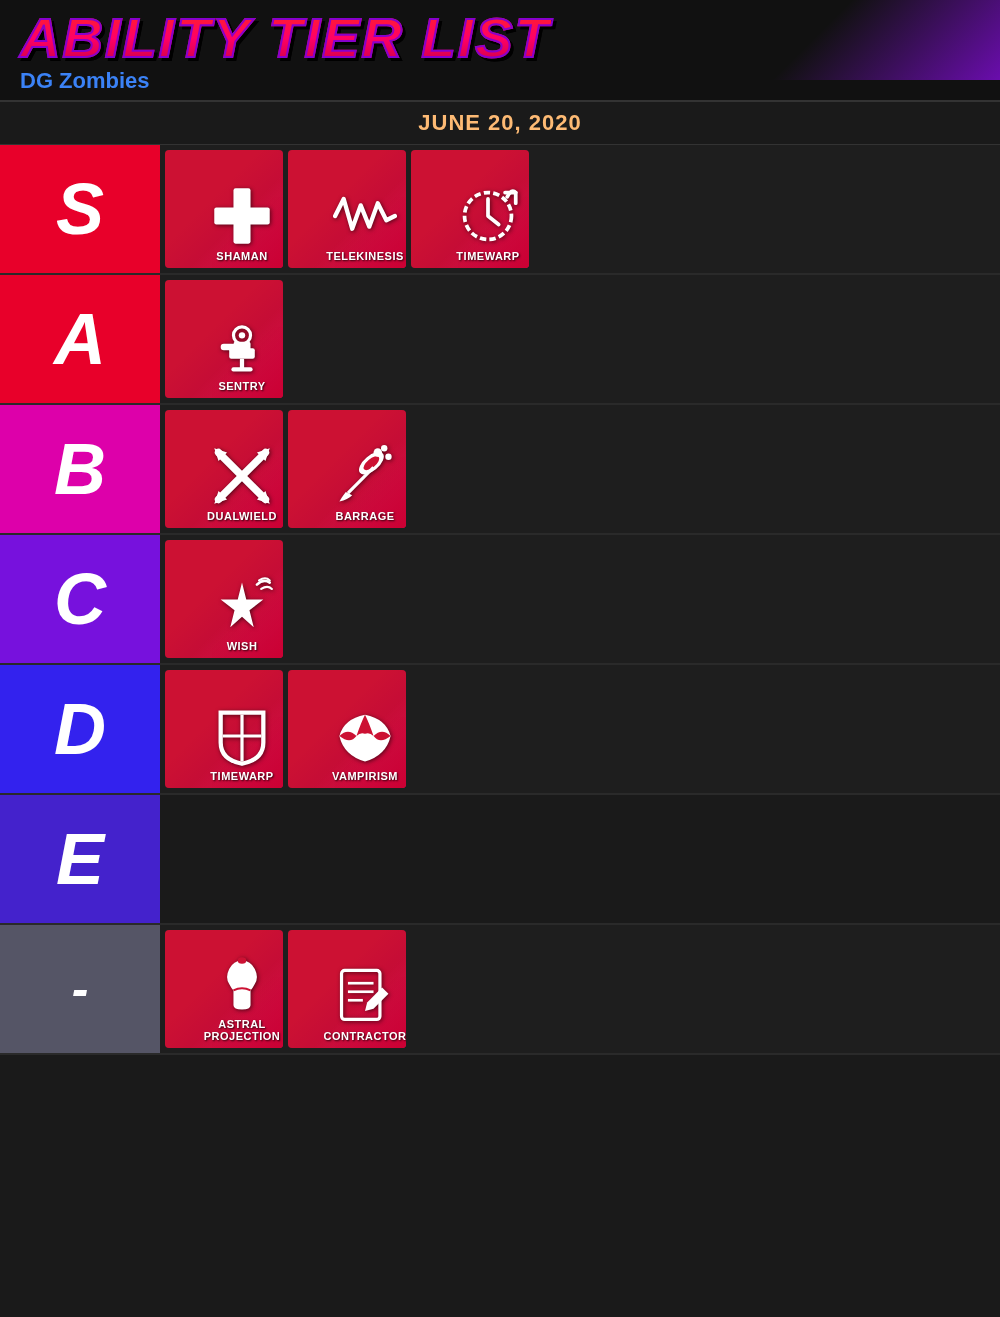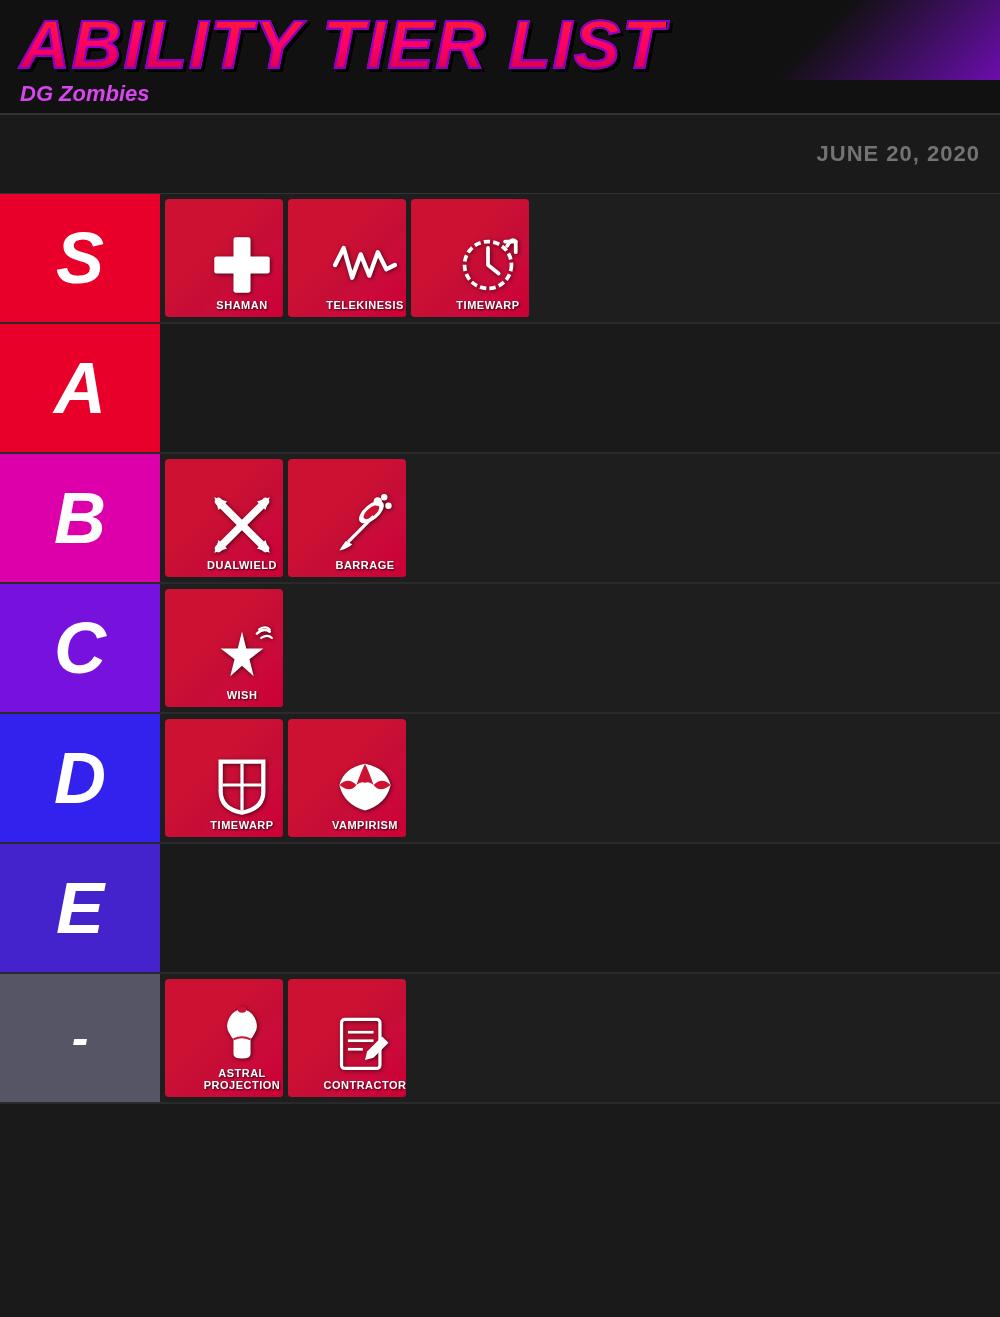--- a/index.html
+++ b/index.html
@@ -21,48 +21,47 @@
     .header::after {
       content: '';
       position: absolute;
       top: 0; right: 0;
       width: 300px; height: 80px;
       background: linear-gradient(135deg, transparent 40%, #6a0dad 100%);
       pointer-events: none;
     }
 
     .main-title {
-      font-size: 69px;
+      font-size: 56px;
       font-weight: 900;
       font-style: italic;
       letter-spacing: 2px;
       background: linear-gradient(to bottom, #ff2222 0%, #ff0066 50%, #cc0044 100%);
       -webkit-background-clip: text;
       -webkit-text-fill-color: transparent;
       background-clip: text;
       text-shadow: none;
       line-height: 1;
       display: inline-block;
       -webkit-text-stroke: 2px #8800cc;
       filter: drop-shadow(3px 3px 0px #000);
     }
 
     .subtitle {
       font-size: 22px;
       font-weight: 900;
-      color: #d946ef;
-      font-style: italic;
+      color: #3b82f6;
       margin-top: 2px;
     }
 
     .date-bar {
       background: #1a1a1a;
-      text-align: right;
-      padding: 26px 20px;
-      color: #737373;
+      text-align: center;
+      padding: 8px 20px;
+      color: #fdba74;
       font-size: 22px;
       font-weight: 900;
       letter-spacing: 1px;
       border-bottom: 1px solid #333;
     }
 
     .tier-list {
       padding: 0;
     }
 
@@ -225,20 +224,40 @@
           </svg>
         </div>
         <div class="ability-name">TIMEWARP</div>
       </div>
 
     </div>
   </div>
 
   <div class="tier-row tier-a">
     <div class="tier-label">A</div>
+    <div class="tier-items">
+
+      <div class="ability-card">
+        <div class="ability-card-bg"></div>
+        <div class="ability-card-stripe"></div>
+        <div class="svg-icon">
+          <svg viewBox="0 0 60 60" fill="white" xmlns="http://www.w3.org/2000/svg">
+            <rect x="18" y="32" width="24" height="10" rx="2"></rect>
+            <rect x="22" y="26" width="16" height="8" rx="2"></rect>
+            <rect x="10" y="28" width="14" height="6" rx="3"></rect>
+            <rect x="28" y="42" width="4" height="10" rx="1"></rect>
+            <rect x="20" y="50" width="20" height="4" rx="2"></rect>
+            <ellipse cx="30" cy="20" rx="8" ry="8" fill="none" stroke="white" stroke-width="3"></ellipse>
+            <circle cx="30" cy="20" r="3"></circle>
+          </svg>
+        </div>
+        <div class="ability-name">SENTRY</div>
+      </div>
+
+    </div>
   </div>
 
   <div class="tier-row tier-b">
     <div class="tier-label">B</div>
     <div class="tier-items">
 
       <div class="ability-card">
         <div class="ability-card-bg"></div>
         <div class="ability-card-stripe"></div>
         <div class="svg-icon">

